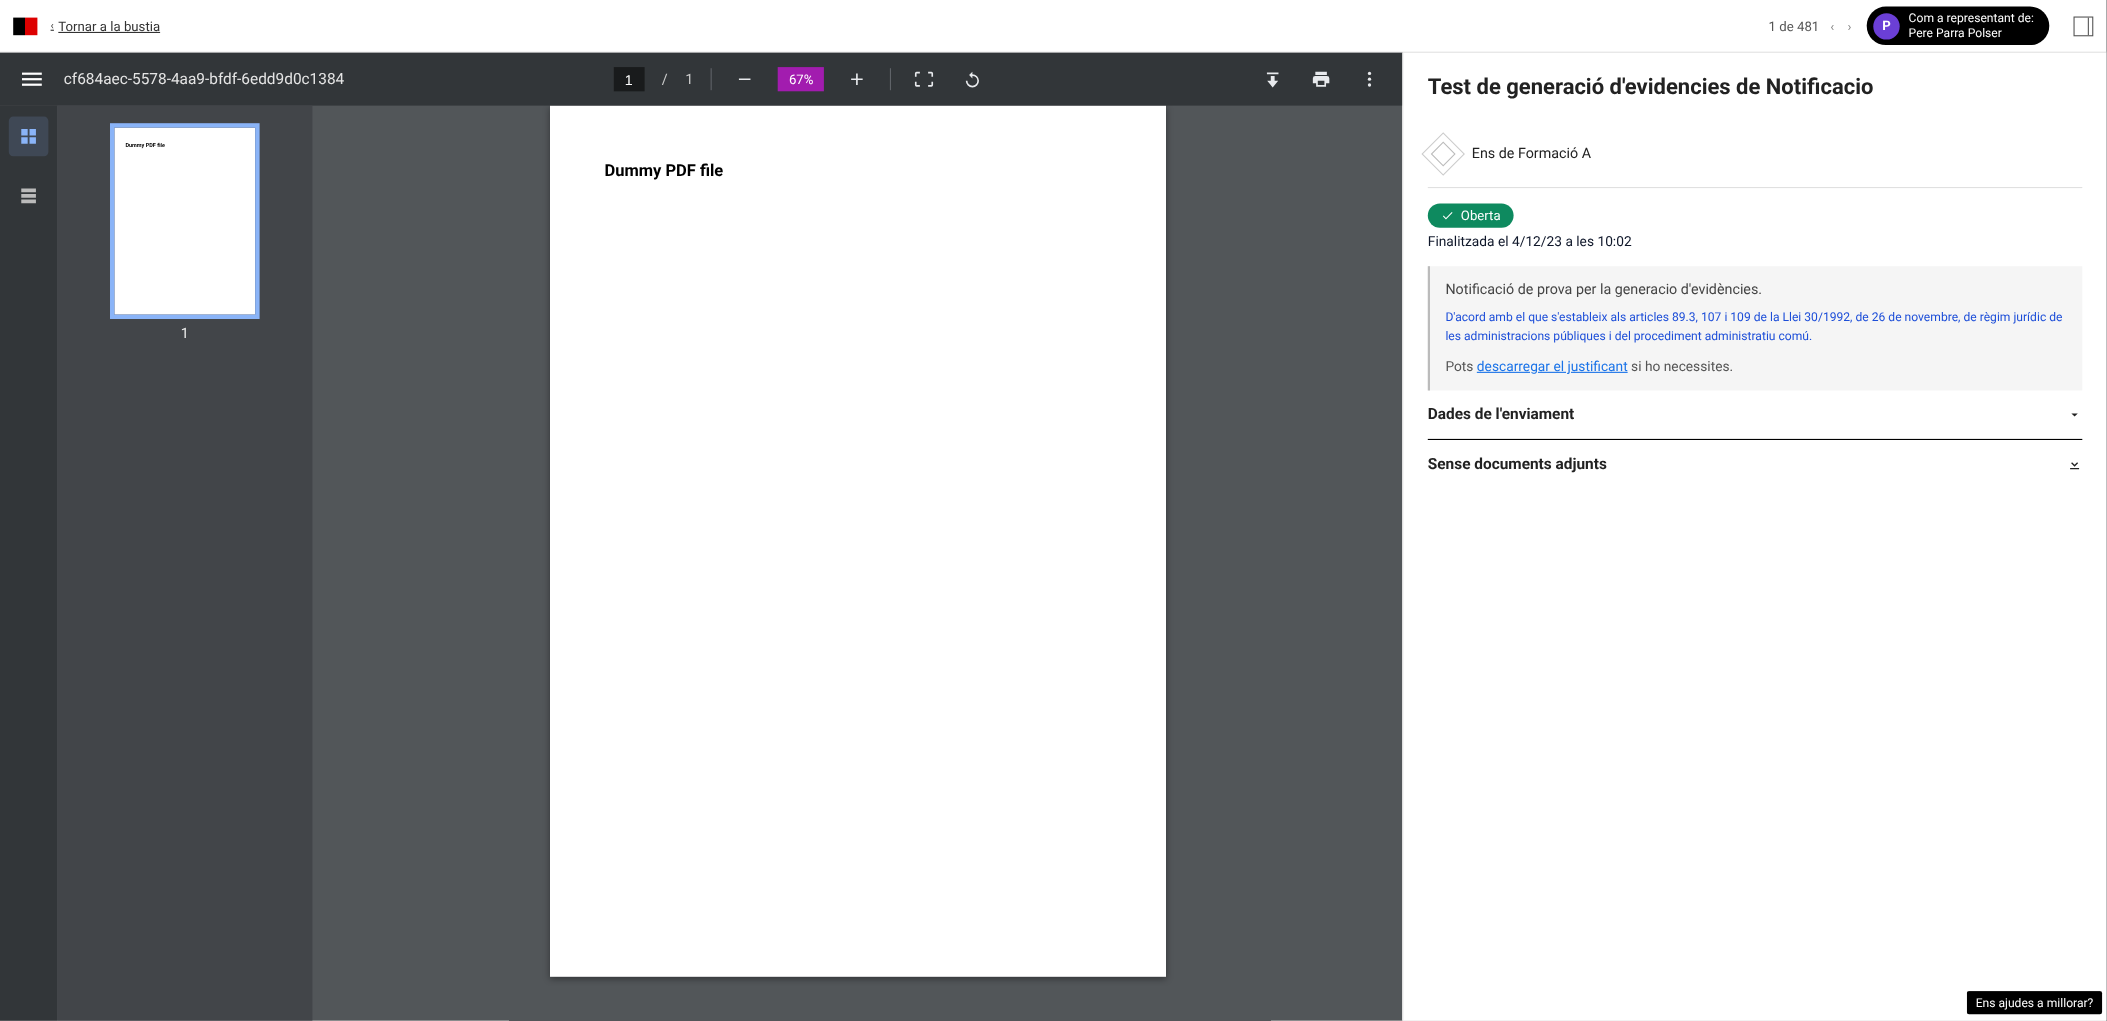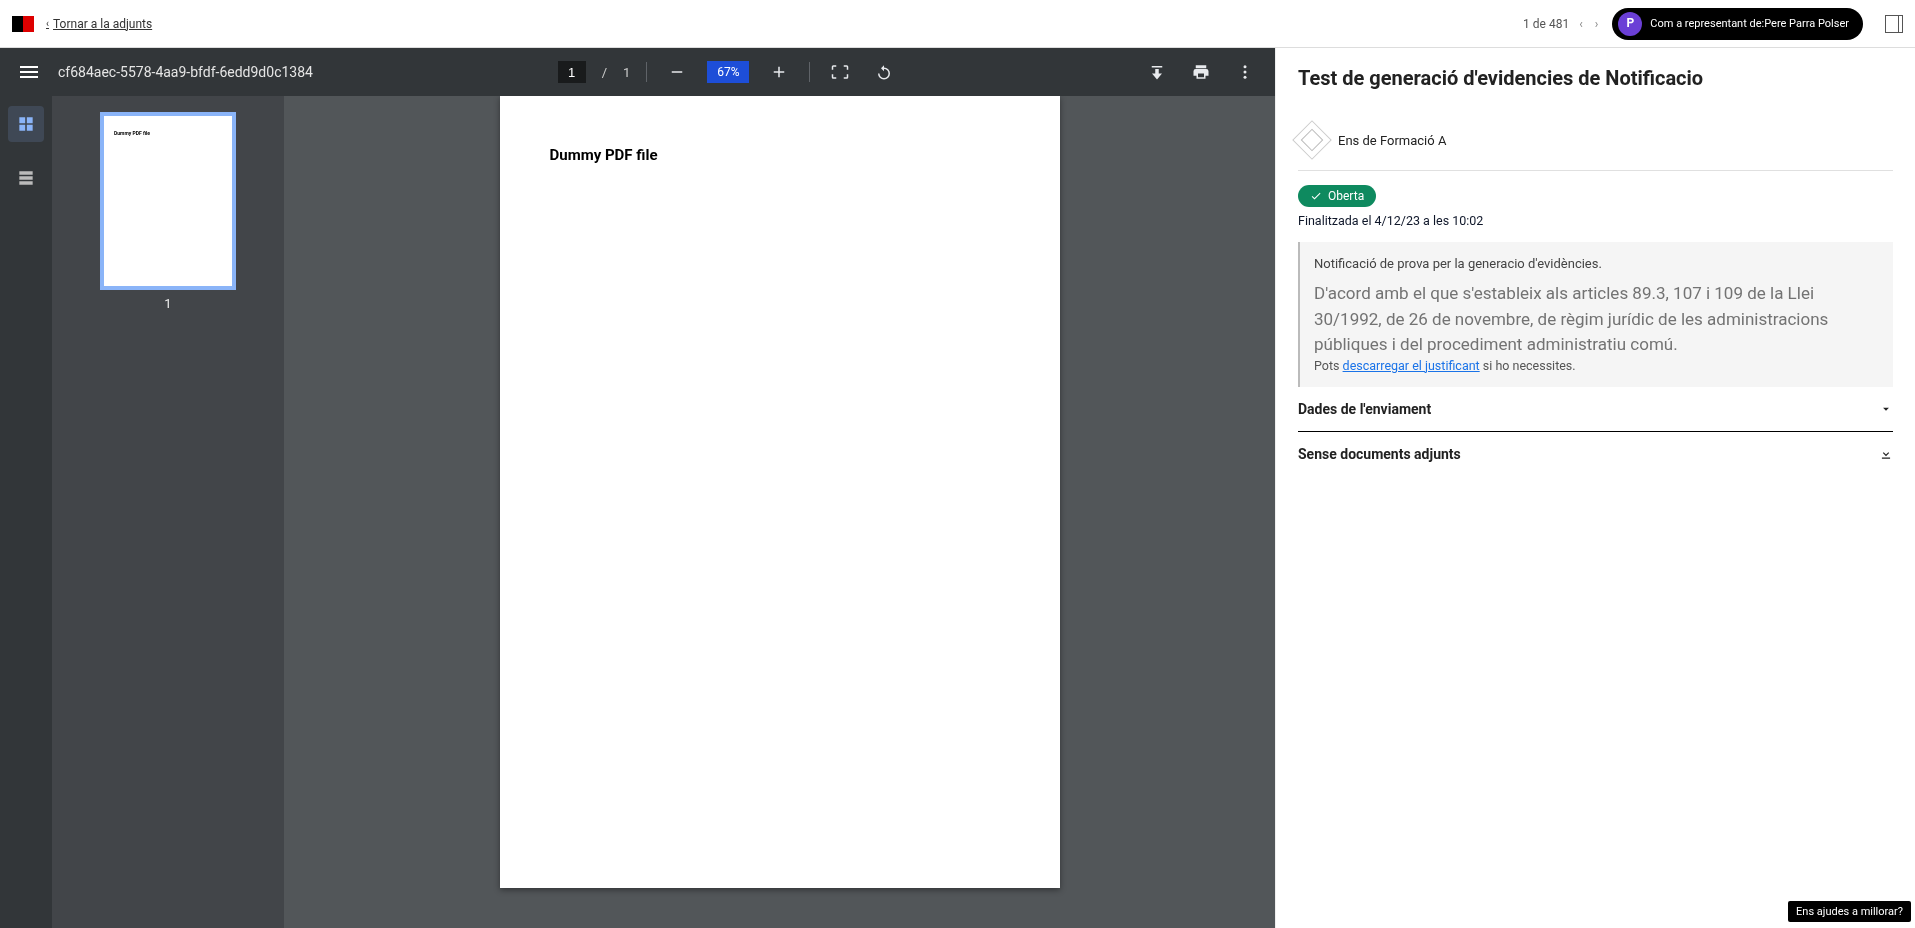--- a/index.html
+++ b/index.html
@@ -9,40 +9,40 @@
   
   .app-header { height: 48px; border-bottom: 1px solid #ddd; display: flex; align-items: center; padding: 0 12px; gap: 12px; }
   .logo { width: 22px; height: 16px; background: linear-gradient(90deg,#000 0 50%, #d00 50% 100%); }
   .back-link { font-size: 12px; color: #333; text-decoration: underline; display: inline-flex; align-items: center; gap: 4px; cursor: pointer; }
   .back-link .chev { font-size: 10px; }
   .app-header .spacer { flex: 1; }
   .pager { font-size: 12px; color: #555; display: flex; align-items: center; gap: 8px; }
   .pager .arrow { color: #888; cursor: pointer; font-size: 12px; padding: 0 2px; }
   .user-pill { background: #000; color: #fff; border-radius: 20px; padding: 4px 14px 4px 6px; display: flex; align-items: center; gap: 8px; font-size: 11px; line-height: 1.2; cursor: pointer; }
   .user-pill .avatar { width: 24px; height: 24px; border-radius: 50%; background: #6b3fd6; display: flex; align-items: center; justify-content: center; font-weight: bold; font-size: 12px; }
-  .user-pill .lines { display: flex; flex-direction: row; justify-content: flex-end; }
+  .user-pill .lines { display: flex; flex-direction: column; justify-content: flex-end; }
   .panel-toggle { margin-left: 10px; width: 18px; height: 18px; border: 1.5px solid #555; position: relative; cursor: pointer; }
   .panel-toggle::after { content: ""; position: absolute; right: 3px; top: 0; bottom: 0; width: 1.5px; background: #555; }
 
   
   .main { flex: 1; display: flex; min-height: 0; }
 
   
   .pdf-viewer { flex: 1; display: flex; flex-direction: column; background: #525659; color: #fff; min-width: 0; }
   .pdf-toolbar { height: 48px; background: #323639; display: flex; align-items: center; padding: 0 16px; gap: 16px; font-size: 13px; }
   .pdf-toolbar .sep { width: 1px; height: 20px; background: #5f6368; }
   .hamburger { display: flex; flex-direction: column; gap: 3px; cursor: pointer; padding: 4px; }
   .hamburger span { width: 18px; height: 2px; background: #fff; }
   .filename { font-size: 14px; color: #e5e5e5; white-space: nowrap; }
   .pdf-toolbar .grow { flex: 1; }
   .page-input { width: 28px; height: 22px; background: #191b1c; border: none; color: #fff; text-align: center; font-size: 13px; }
   .page-total { color: #ccc; }
   .tool-btn { width: 28px; height: 28px; display: flex; align-items: center; justify-content: center; cursor: pointer; color: #e8eaed; }
   .tool-btn svg { width: 18px; height: 18px; fill: currentColor; }
-  .zoom-level { min-width: 42px; height: 22px; background: #1d4ed8; display: flex; align-items: center; justify-content: center; font-size: 12px; }
+  .zoom-level { min-width: 42px; height: 22px; background: #a21caf; display: flex; align-items: center; justify-content: center; font-size: 12px; }
   .pdf-body { flex: 1; display: flex; min-height: 0; }
   .pdf-siderail { width: 52px; background: #323639; display: flex; flex-direction: column; align-items: center; padding-top: 10px; gap: 18px; }
   .rail-btn { width: 36px; height: 36px; display: flex; align-items: center; justify-content: center; border-radius: 4px; cursor: pointer; color: #8ab4f8; }
   .rail-btn.inactive { color: #bbb; }
   .rail-btn.active { background: rgba(138,180,248,.15); }
   .rail-btn svg { width: 20px; height: 20px; fill: currentColor; }
   .pdf-thumbs { width: 232px; background: #424549; display: flex; flex-direction: column; align-items: center; padding: 20px 0; overflow: auto; }
   .thumb { width: 128px; height: 170px; background: #fff; outline: 4px solid #8ab4f8; display: flex; padding: 14px 10px; cursor: pointer; }
   .thumb-text { font-size: 5px; font-weight: bold; color: #000; }
   .thumb-label { margin-top: 10px; font-size: 13px; color: #eee; }
@@ -55,39 +55,39 @@
   .details h1 { font-size: 20px; font-weight: 700; margin-bottom: 14px; }
   .org-row { display: flex; align-items: center; gap: 12px; margin-bottom: 16px; margin-top: 36px; }
   .org-logo { width: 28px; height: 28px; border: 1px solid #ccc; transform: rotate(45deg); display: flex; align-items: center; justify-content: center; }
   .org-logo::after { content: ""; width: 14px; height: 14px; border: 1px solid #bbb; }
   .divider { height: 1px; background: #e0e0e0; margin: 8px 0 14px; }
   .badge { display: inline-flex; align-items: center; gap: 6px; background: #0e8a5f; color: #fff; border-radius: 14px; padding: 4px 12px; font-size: 12px; margin-bottom: 6px; }
   .badge svg { width: 12px; height: 12px; fill: #fff; }
   .timestamp { color: #0f172a; font-size: 12.5px; margin-bottom: 14px; }
   .notice-box { border-left: 2px solid #bbb; background: #f5f5f5; padding: 14px; }
   .notice-box .ntitle { font-size: 13px; color: #444; margin-bottom: 10px; }
-  .notice-box .nbody { font-size: 17px; color: #737373; line-height: 1.5; }
+  .notice-box .nbody { font-size: 11px; color: #1d4ed8; line-height: 1.5; margin-bottom: 12px; }
   .dl-btn { width: 100%; padding: 10px; border: 1px solid #999; background: #fff; border-radius: 4px; font-size: 14px; cursor: pointer; }
   .below-btn { font-size: 12.5px; color: #555; }
   .below-btn a { color: #1a73e8; text-decoration: underline; cursor: pointer; }
   .section-row { display: flex; align-items: center; justify-content: space-between; padding: 14px 0; font-weight: 700; font-size: 14px; cursor: pointer; }
   .section-divider { height: 1px; background: #000; }
   .section-row svg { width: 14px; height: 14px; fill: #222; }
 
   
   .feedback { position: fixed; right: 4px; bottom: 6px; background: #000; color: #fff; font-size: 11px; padding: 4px 8px; border-radius: 2px; cursor: pointer; }
 </style>
 </head>
 <body>
 
 <div class="app-header">
   <div class="logo"></div>
   <a class="back-link">
     <span class="chev">‹</span>
-    <span>Tornar a la adjunts</span>
+    <span>Tornar a la bustia</span>
   </a>
   <div class="spacer"></div>
   <div class="pager">
     <span>1 de 481</span>
     <span class="arrow">‹</span>
     <span class="arrow">›</span>
   </div>
   <div class="user-pill">
     <div class="avatar">
       <span>P</span>

